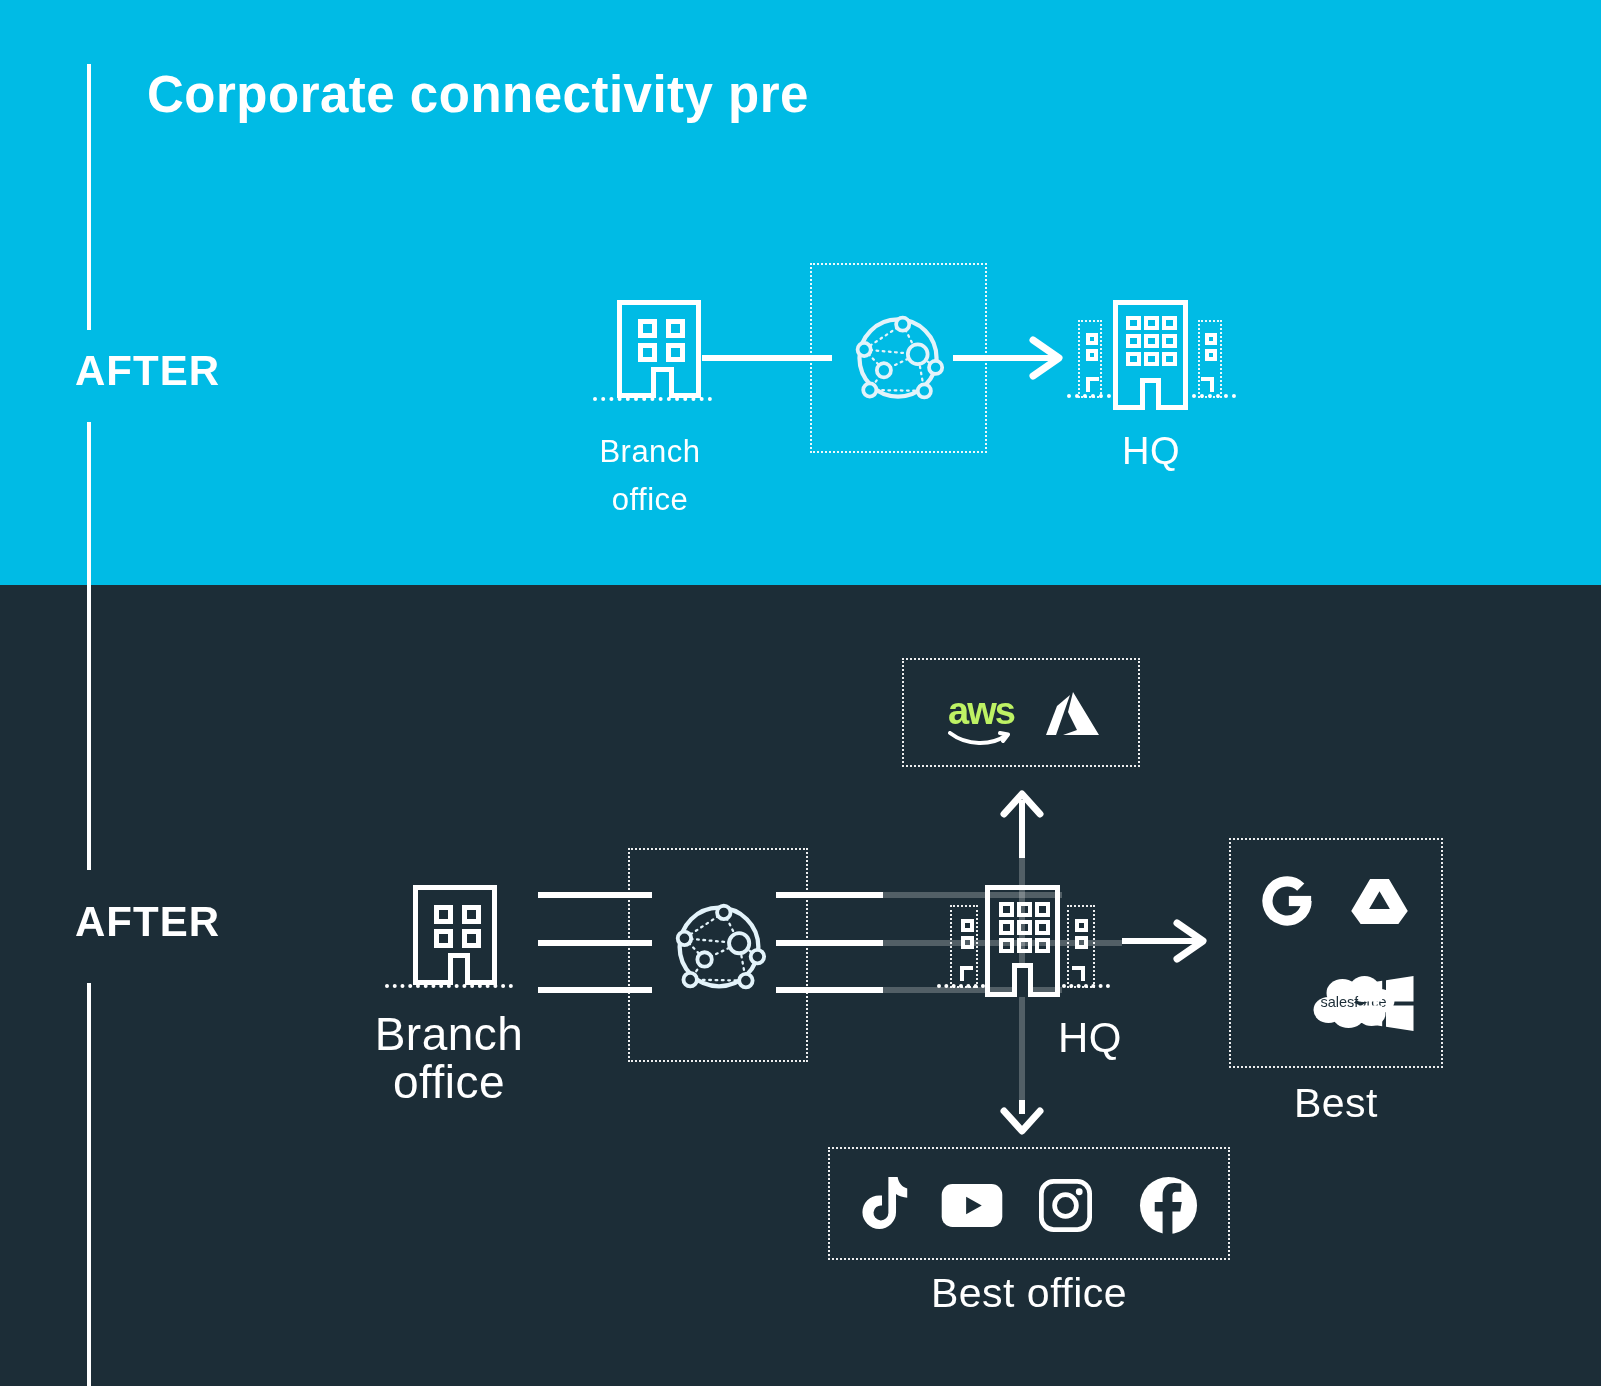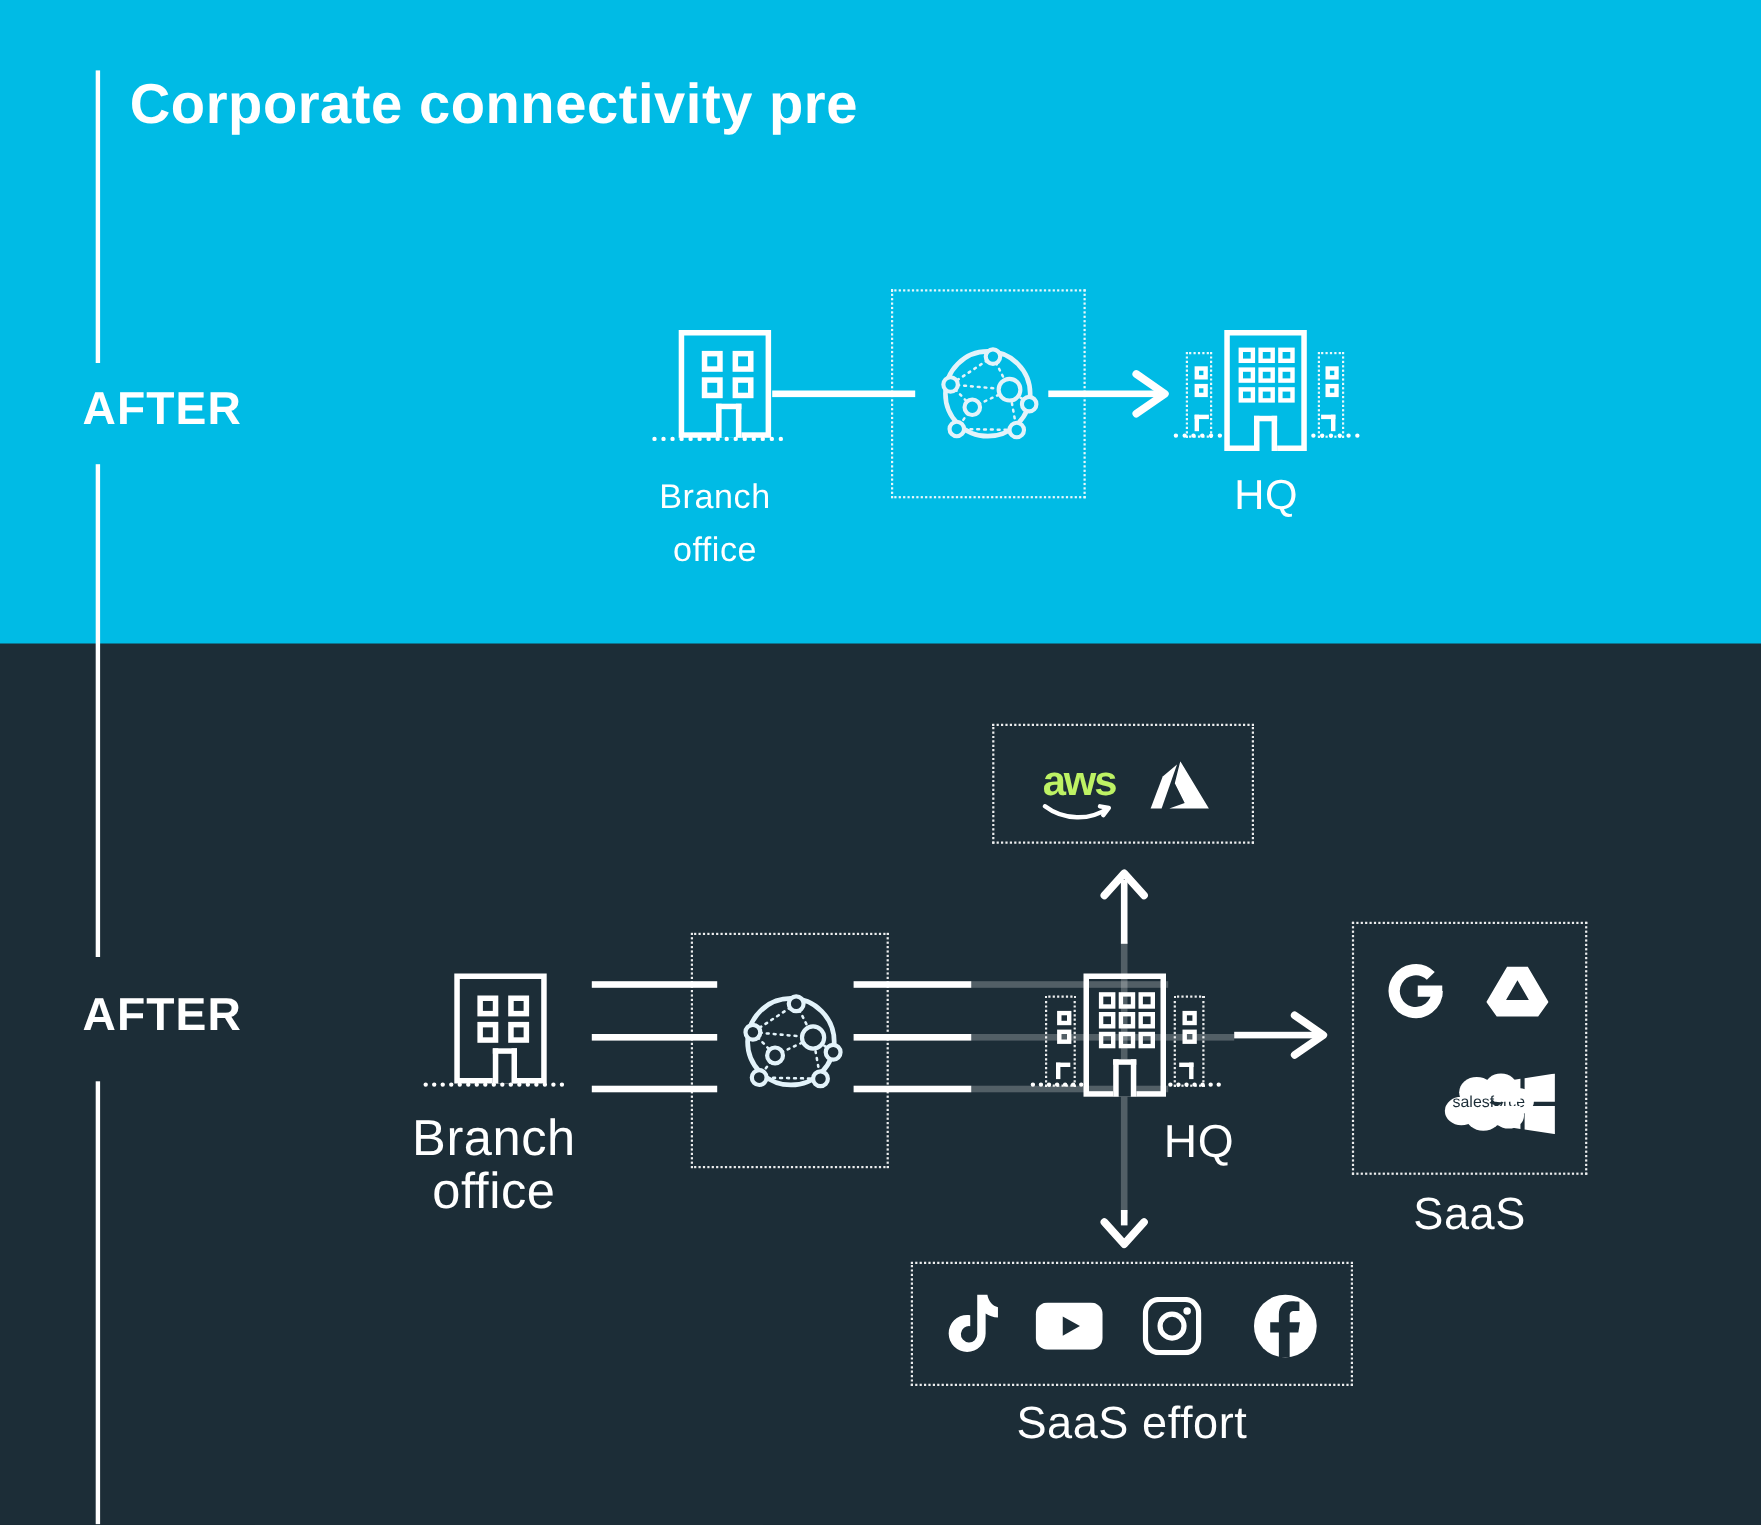--- a/index.html
+++ b/index.html
@@ -1,21 +1,21 @@
 <!DOCTYPE html>
 <html style="--cyan: #00bbe5; --dark: #1c2d37; --tint: #e3f3fa; --dim: rgba(255,255,255,0.24);"><head>
 <meta charset="utf-8">
 <style>
   html,body{margin:0;padding:0;background:#1c2d37;}
   #canvas{position:relative;width:1601px;height:1386px;overflow:hidden;
           background:var(--dark,#1c2d37);font-family:"Liberation Sans",sans-serif;}
   .sec-before-bg{position:absolute;left:0;top:0;width:1601px;height:585px;background:var(--cyan,#00bbe5);}
   .vline{position:absolute;left:87px;width:4px;background:#fff;}
   .title{position:absolute;left:118px;top:60px;font-size:51px;line-height:70px;font-weight:700;color:#fff;letter-spacing:.5px;}
-  .title span{display:block;}
+  .title span{display:block;margin-left:29px;}
   .seclabel{position:absolute;left:75px;color:#fff;font-weight:700;font-size:42px;letter-spacing:1px;line-height:42px;}
   .hline{position:absolute;height:6px;background:#fff;}
   .dim{position:absolute;background:var(--dim,rgba(255,255,255,.24));}
   .dotbox{position:absolute;border:2px dotted rgba(255,255,255,.92);box-sizing:border-box;}
   .gdots{position:absolute;height:0;border-top:4px dotted #fff;}
   .bldg{position:absolute;border:5px solid #fff;box-sizing:border-box;}
   .win{position:absolute;border:4px solid #fff;box-sizing:border-box;}
   .win5{border-width:5px;}
   .door{position:absolute;border:5px solid #fff;border-bottom:none;box-sizing:border-box;}
   .wing{position:absolute;border:2px dotted rgba(255,255,255,.92);box-sizing:border-box;}
@@ -255,21 +255,21 @@
   <div class="icon" style="left:1358px;top:976px;">
     <svg width="56" height="55" viewBox="0 0 58 58">
       <g class="white-fill">
         <path d="M0 9 L25 5 V27 H0 Z"></path>
         <path d="M29 4.5 L58 0 V27 H29 Z"></path>
         <path d="M0 31 H25 V53 L0 49 Z"></path>
         <path d="M29 31 H58 V58 L29 53.5 Z"></path>
       </g>
     </svg>
   </div>
-  <div class="lbl" style="left:1236px;top:1080px;width:200px;font-size:41px;">SaaS</div>
+  <div class="lbl" style="left:1236px;top:1080px;width:200px;font-size:41px;">Best</div>
 
   <div class="dotbox" style="left:828px;top:1147px;width:402px;height:113px;"></div>
   <div class="icon" style="left:858px;top:1176px;">
     <svg width="50" height="56" viewBox="0 0 46 52">
       <path class="white-fill" d="M28 1 h8.6 c.9 5.6 4.4 9.6 8.9 10.5 v8.7 c-3.9 -.1 -7.6 -1.4 -10.4 -3.4 v16.8 a15.6 15.6 0 1 1 -15.6 -15.6 c.9 0 1.7 .07 2.6 .2 v9.3 a6.9 6.9 0 1 0 5.9 6.8 Z"></path>
     </svg>
   </div>
   <div class="icon" style="left:941px;top:1184px;">
     <svg width="62" height="43" viewBox="0 0 62 44">
       <rect class="white-fill" x="0" y="0" width="62" height="44" rx="11"></rect>
@@ -282,15 +282,15 @@
       <circle cx="28" cy="28" r="11.5" fill="none" stroke="#fff" stroke-width="5"></circle>
       <circle cx="42.5" cy="13.5" r="3.6" class="white-fill"></circle>
     </svg>
   </div>
   <div class="icon" style="left:1139px;top:1176px;">
     <svg width="59" height="59" viewBox="0 0 60 60">
       <circle cx="30" cy="30" r="29" class="white-fill"></circle>
       <path fill="var(--dark,#1c2d37)" d="M34 59 V36 h8 l1.5 -9.5 H34 v-6 c0 -3 1 -4.5 4.5 -4.5 H43 V7.5 C41 7.2 38.5 7 36 7 c-7.5 0 -12 4.5 -12 12.5 V26.5 h-8 V36 h8 v23 Z"></path>
     </svg>
   </div>
-  <div class="lbl" style="left:879px;top:1270px;width:300px;font-size:41px;">SaaS effort</div>
+  <div class="lbl" style="left:879px;top:1270px;width:300px;font-size:41px;">Best office</div>
 
 </div>
 
 </body></html>

